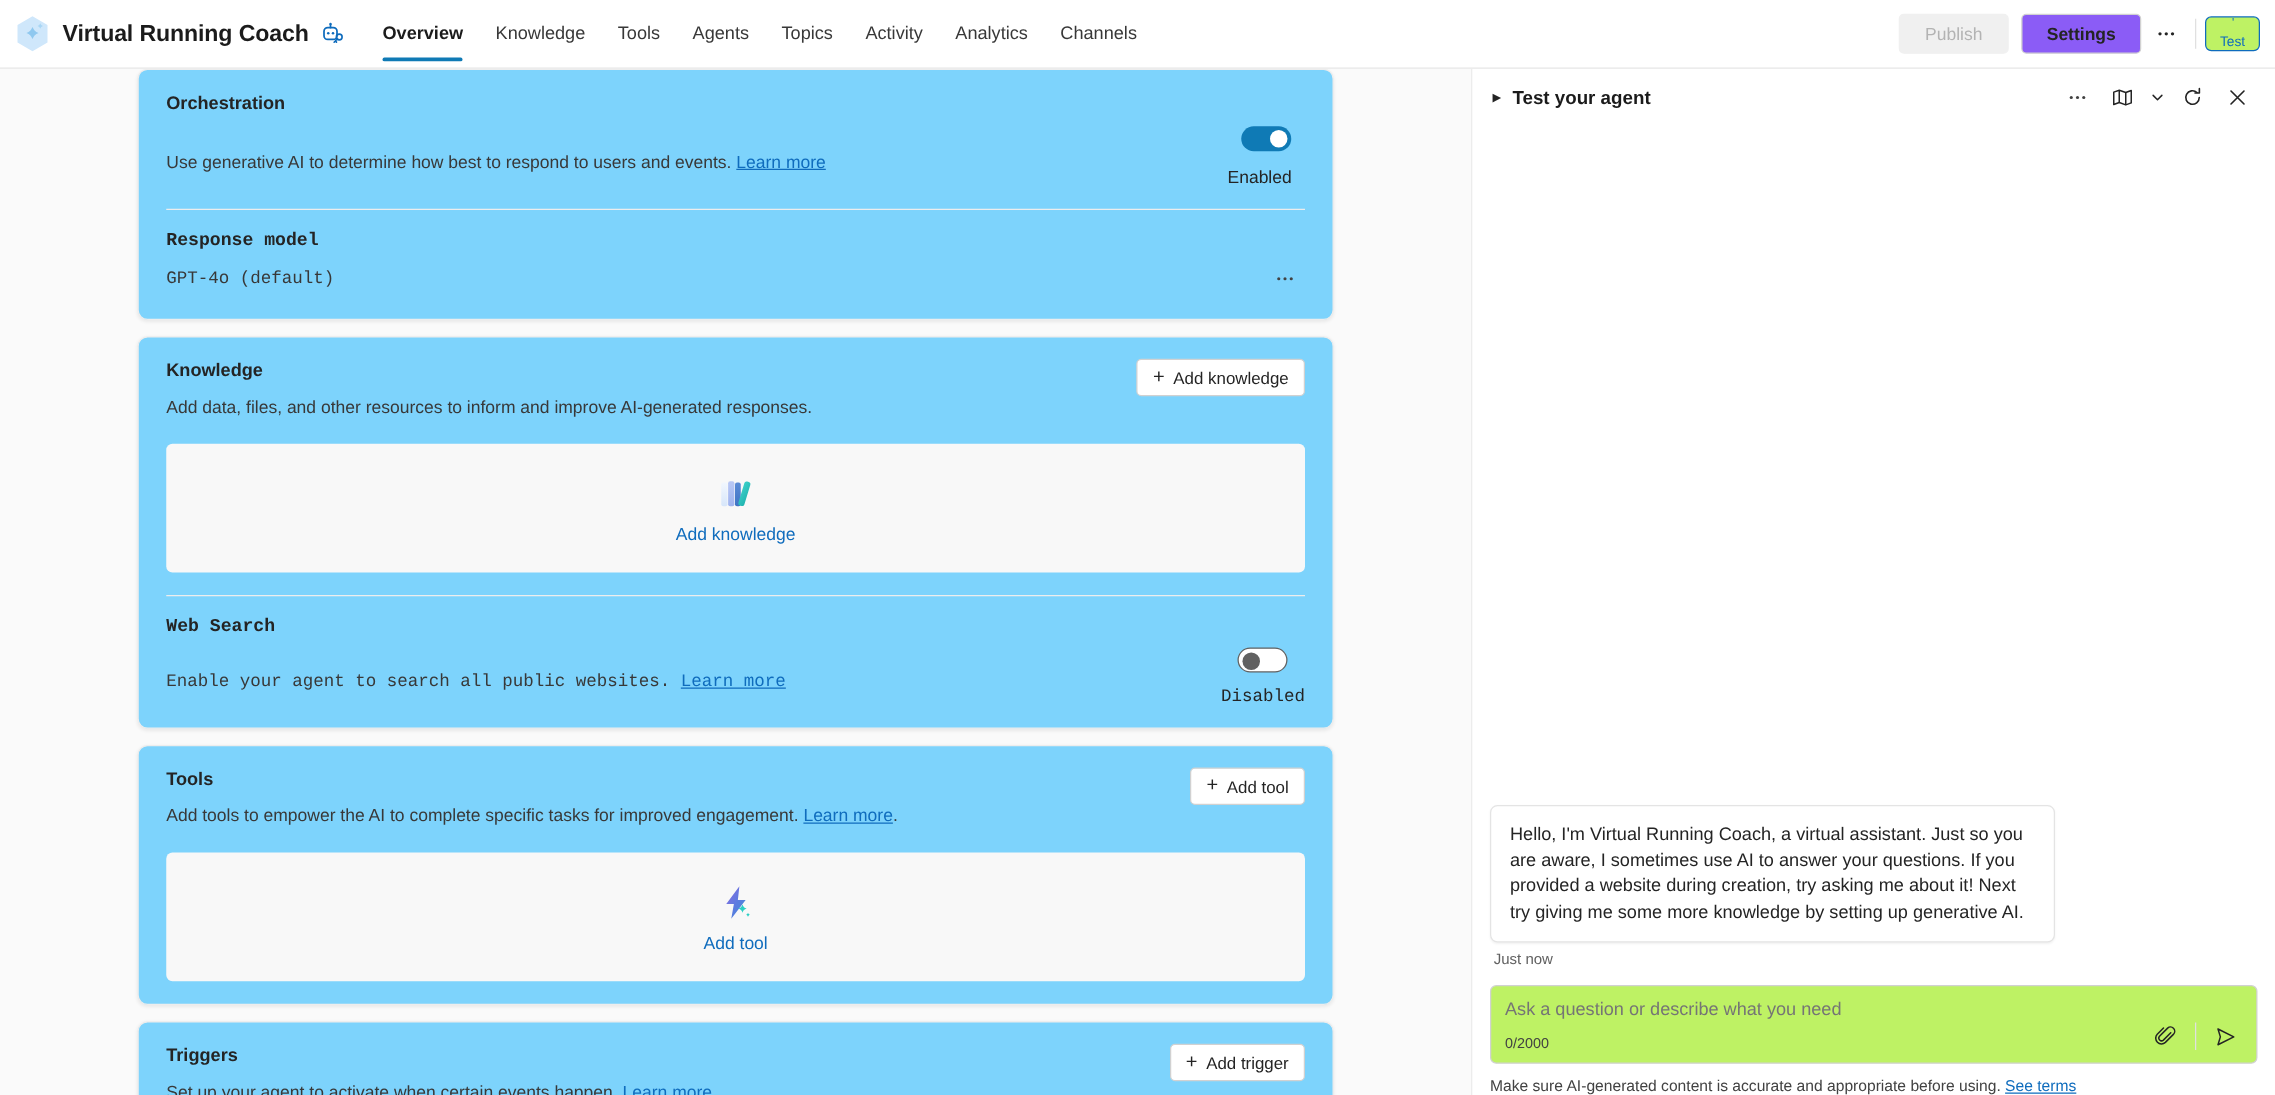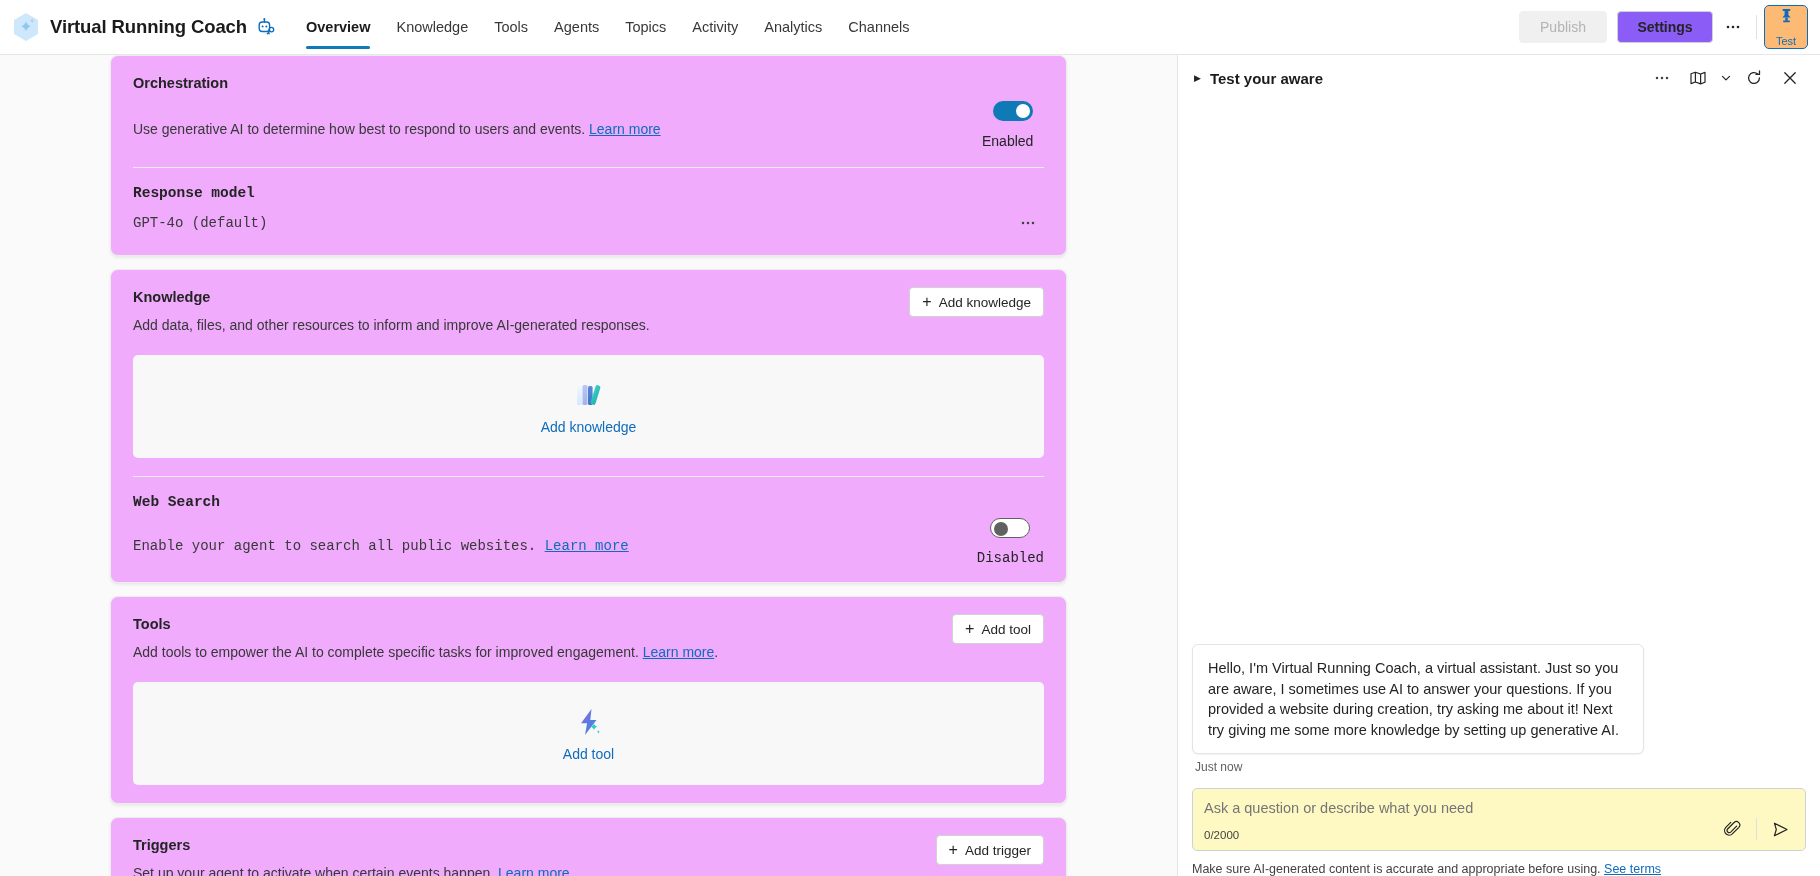--- a/index.html
+++ b/index.html
@@ -58,35 +58,35 @@
     width: 88px; margin-right: 10px; font-weight: 400;
   }
   .btn-settings { width: 96px; margin-right: 4px; }
   .icon-btn {
     width: 32px; height: 32px; border: none; background: none;
     display: flex; align-items: center; justify-content: center;
     cursor: pointer; border-radius: 4px; color: #242424;
   }
   .vdiv { width: 1px; height: 24px; background: #e0e0e0; margin: 0 7px; }
   .test-btn {
-    width: 44px; height: 44px; border: 1.5px solid #0f6cbd; border-radius: 5px;
+    width: 44px; height: 28px; border: 1.5px solid #0f6cbd; border-radius: 5px;
     display: flex; flex-direction: column; align-items: center; justify-content: center;
-    gap: 12px; color: #0f6cbd; cursor: pointer; background: #fdba74; margin-right: 2px;
+    gap: 12px; color: #0f6cbd; cursor: pointer; background: #bef264; margin-right: 2px;
   }
   .test-btn .tlabel { font-size: 11px; line-height: 11px; color: #0f6cbd; }
 
   
   .main {
     position: absolute; top: 55px; left: 0; width: 1177px; height: 821px;
     background: #fafafa; overflow: hidden;
   }
   .main-inner { padding: 0 110px 0 110px; }
 
   .card {
-    background: #f0abfc; border-radius: 8px;
+    background: #7dd3fc; border-radius: 8px;
     border: 1px solid #ededed;
     box-shadow: 0 1.2px 3px rgba(0,0,0,0.07);
     margin-bottom: 13px; padding: 0 22px;
   }
   .card-pad-top { padding-top: 17px; }
 
   .sec-title {
     font-size: 14.5px; font-weight: 600; color: #242424; line-height: 20px;
   }
   .sec-desc {
@@ -159,21 +159,21 @@
     background: #ffffff; border: 1px solid #e4e4e4; border-radius: 6px;
     box-shadow: 0 1px 2px rgba(0,0,0,0.06);
     padding: 13px 15px; max-width: 452px; font-size: 14.5px; line-height: 20.5px;
     color: #242424;
   }
   .bubble-time { font-size: 12px; color: #616161; margin: 6px 0 0 3px; }
 
   .composer-wrap { padding: 14px 14px 0 14px; flex: none; }
   .composer {
     border: 1px solid #d1d1d1; border-radius: 5px; height: 63px;
-    padding: 11px 11px 7px 11px; position: relative; background: #fef9c3;
+    padding: 11px 11px 7px 11px; position: relative; background: #bef264;
   }
   .composer-placeholder { font-size: 14.5px; color: #757575; }
   .counter { font-size: 11.5px; color: #424242; position: absolute; left: 11px; bottom: 9px; }
   .composer-actions {
     position: absolute; right: 9px; bottom: 5px; display: flex; align-items: center; gap: 4px;
   }
   .cdiv { width: 1px; height: 22px; background: #e0e0e0; margin: 0 3px; }
   .disclaimer {
     font-size: 12.5px; color: #424242; padding: 11px 14px 0 14px; flex: none;
   }
@@ -374,21 +374,21 @@
   </div>
 
  </div>
 </div>
 
 <div class="panel-div"></div>
 
 <div class="panel">
   <div class="panel-head">
     <span class="caret">▶</span>
-    <span class="panel-title">Test your aware</span>
+    <span class="panel-title">Test your agent</span>
     <div class="panel-head-icons">
       <div class="icon-btn">
         <svg width="18" height="18" viewBox="0 0 18 18">
           <circle cx="4" cy="9" r="1.25" fill="#424242"></circle>
             <circle cx="9" cy="9" r="1.25" fill="#424242"></circle>
             <circle cx="14" cy="9" r="1.25" fill="#424242"></circle>
         </svg>
       </div>
       <div class="icon-btn">
         <svg width="18" height="18" viewBox="0 0 18 18">

